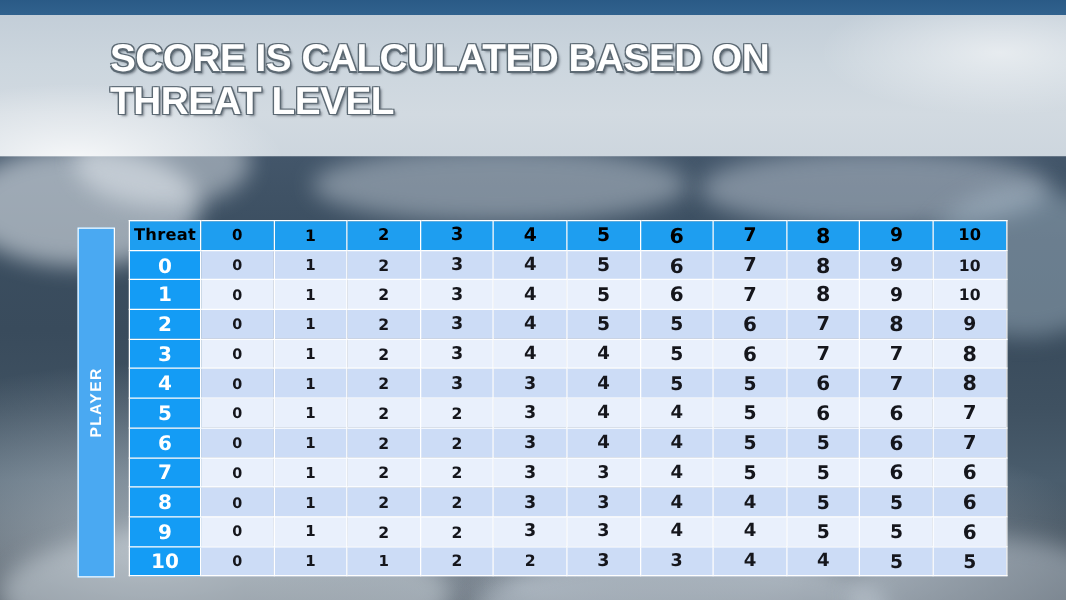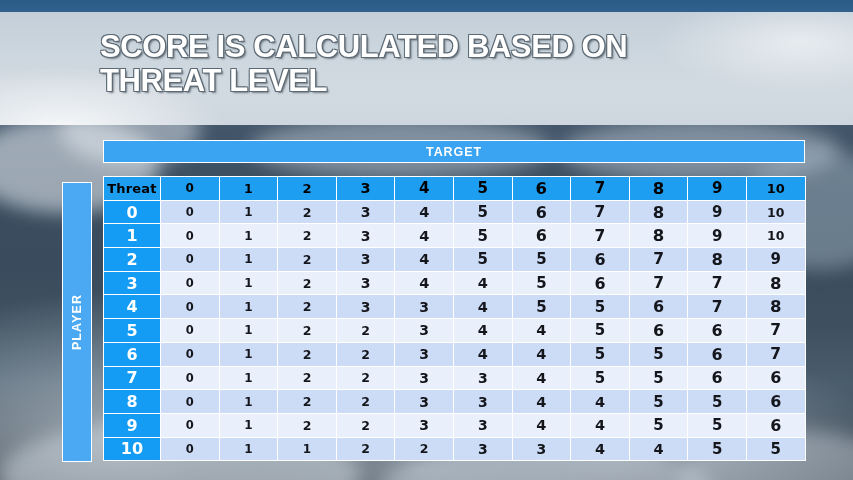--- a/index.html
+++ b/index.html
@@ -78,21 +78,20 @@
     letter-spacing: -0.4px;
     color: #ffffff;
     text-transform: uppercase;
     text-shadow:
       -1px -1px 0 #5d6a74,
        1px -1px 0 #5d6a74,
       -1px  1px 0 #5d6a74,
        1px  1px 0 #5d6a74,
        2px  2px 2px rgba(40,50,60,0.55);
     white-space: pre-line;
-    margin-left: 12px;
   }
 
   
   .target-banner {
     position: absolute;
     left: 103px;
     top: 140px;
     width: 702px;
     height: 23px;
     background: #3aa3f2;
@@ -212,23 +211,20 @@
   <div class="cloud-puff" style="left:0px; top:420px; width:360px; height:110px; background:rgba(220,228,236,0.45);"></div>
   <div class="cloud-puff" style="left:380px; top:440px; width:330px; height:100px; background:rgba(214,224,233,0.42);"></div>
   <div class="cloud-puff" style="left:680px; top:430px; width:220px; height:95px; background:rgba(210,221,231,0.40);"></div>
 
   <div class="top-dark-strip"></div>
   <div class="haze-band"></div>
 
   <div class="title">Score is calculated based on
 threat level</div>
 
-  <div class="target-banner">
-    <span>TARGET</span>
-  </div>
 
   <div class="player-banner">
     <span>PLAYER</span>
   </div>
 
   <table class="matrix">
     <colgroup>
       <col class="rowhead">
       <col class="datacol">
         <col class="datacol">

